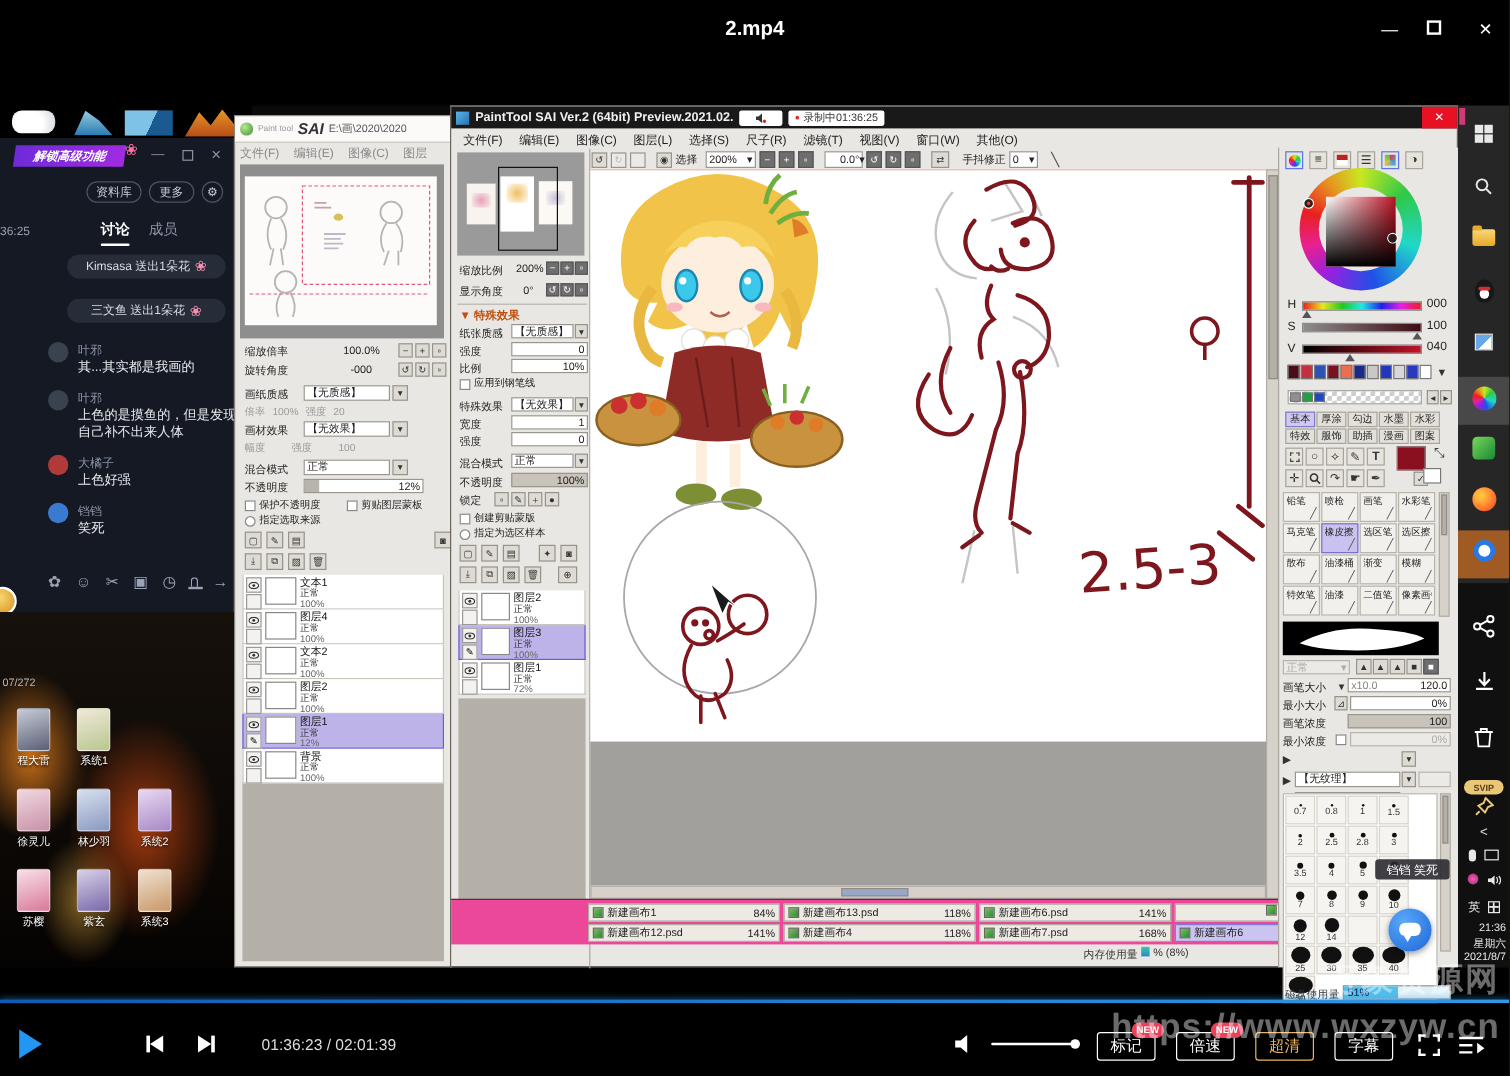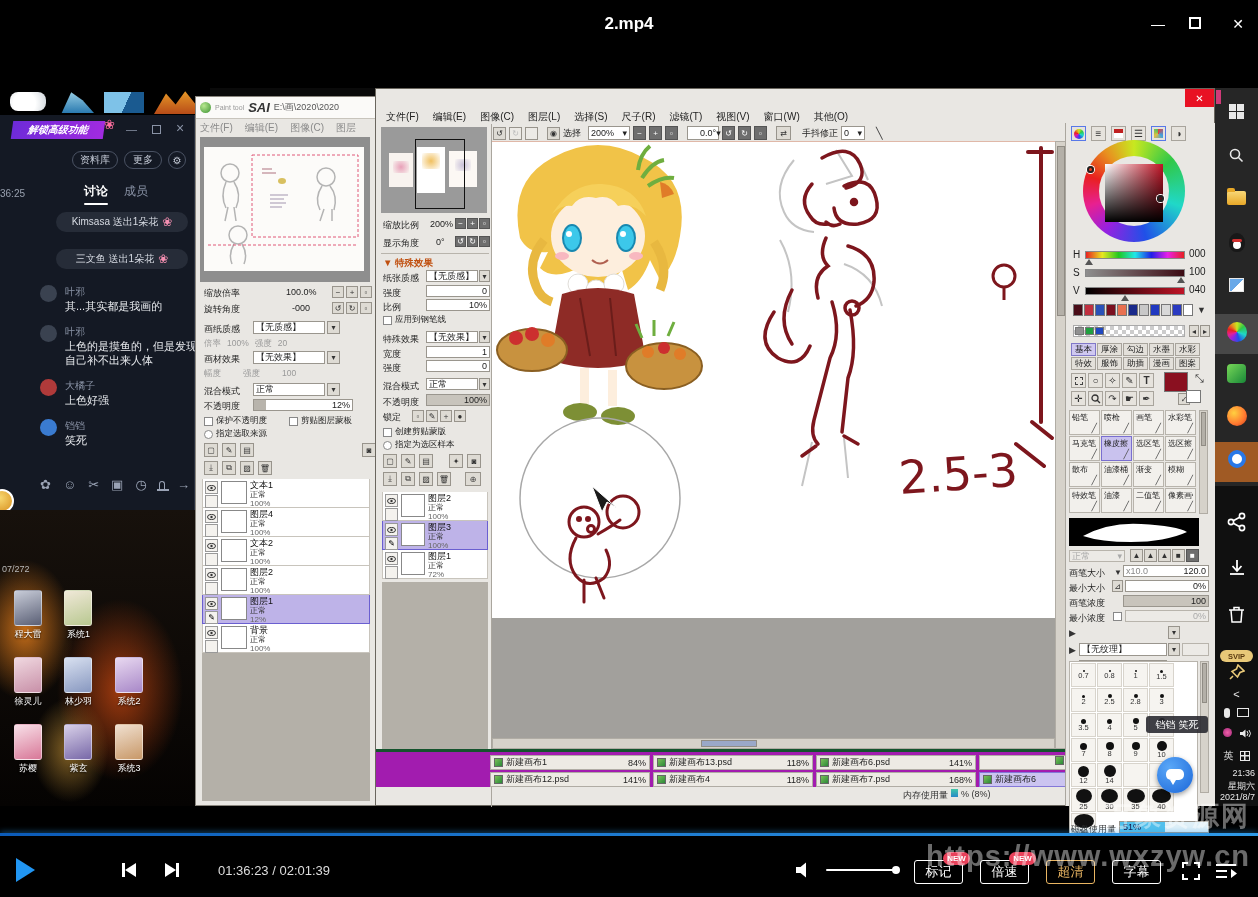--- a/index.html
+++ b/index.html
@@ -449,20 +449,34 @@
               <div class="lmode">正常</div>
               <div class="lop">100%</div>
             </div>
           </div>
         </div>
       <div class="r" style="left:6px;top:556px;width:168px;height:148px;background:#b4b0a8;"></div>
     </div>
 
     <div class="r" style="left:375px;top:0;width:840px;height:718px;background:#e9e7e3;border:1px solid #6a665e;">
 
+      <div class="r" style="left:0;top:0;width:838px;height:18px;background:#191919;display:flex;align-items:center;gap:5px;padding:0 4px;">
+        <div style="width:11px;height:11px;background:linear-gradient(135deg,#58b8e8,#2a6fb0);flex:none;"></div>
+        <span style="color:#f0f0f0;font-size:10.5px;font-weight:bold;">PaintTool SAI Ver.2 (64bit) Preview.2021.02.</span>
+        <div style="background:#fff;border-radius:2px;width:36px;height:13px;display:flex;align-items:center;justify-content:center;gap:1px;">
+          <svg width="10" height="9" viewBox="0 0 10 9">
+              <path d="M1 3 h2 l3 -2.5 v8 L3 6 H1 Z" fill="#333"></path>
+              <circle cx="8" cy="7" r="1.4" fill="#d03030"></circle>
+            </svg>
+        </div>
+        <div style="background:#fff;border-radius:2px;height:13px;display:flex;align-items:center;padding:0 5px;gap:3px;">
+          <span style="color:#e03030;font-size:7px;">●</span>
+          <span style="color:#333;font-size:9px;">录制中01:36:25</span>
+        </div>
+      </div>
       <div class="r" style="left:809px;top:0;width:29px;height:18px;background:#e81123;color:#fff;font-size:10px;display:flex;align-items:center;justify-content:center;">✕</div>
 
       <div class="r" style="left:10px;top:21px;display:flex;gap:14px;">
 
       <span class="menu">文件(F)</span>
           <span class="menu">编辑(E)</span>
           <span class="menu">图像(C)</span>
           <span class="menu">图层(L)</span>
           <span class="menu">选择(S)</span>
           <span class="menu">尺子(R)</span>
@@ -744,21 +758,21 @@
       </div>
       <div class="r" style="left:116px;top:529px;width:563px;height:120px;background:#a2a09c;"></div>
 
       <div class="r scrtrack" style="left:679px;top:52px;width:12px;height:608px;">
         <div class="scrthumb" style="margin:4px 1px;width:8px;height:170px;"></div>
       </div>
       <div class="r scrtrack" style="left:116px;top:649px;width:563px;height:11px;">
         <div class="scrthumb" style="margin-left:208px;margin-top:1px;width:56px;height:7px;background:#9aa8c8;"></div>
       </div>
 
-      <div class="r" style="left:0;top:660px;width:838px;height:38px;background:#a21caf;border-top:3px solid #14532d;">
+      <div class="r" style="left:0;top:660px;width:838px;height:38px;background:#ec4899;border-top:1px solid #14532d;">
         <div class="r" style="left:114px;top:3px;display:flex;gap:3px;">
 
             <div class="tabdoc" style="width: 160px; height: 15px; background-color: rgb(237, 234, 228); border-color: rgb(176, 172, 164);">
               <div class="docico"></div>
               <span style="flex:1;overflow:hidden;">新建画布1</span>
               <span>84%</span>
             </div>
 
             <div class="tabdoc" style="width: 160px; height: 15px; background-color: rgb(237, 234, 228); border-color: rgb(176, 172, 164);">
               <div class="docico"></div>

